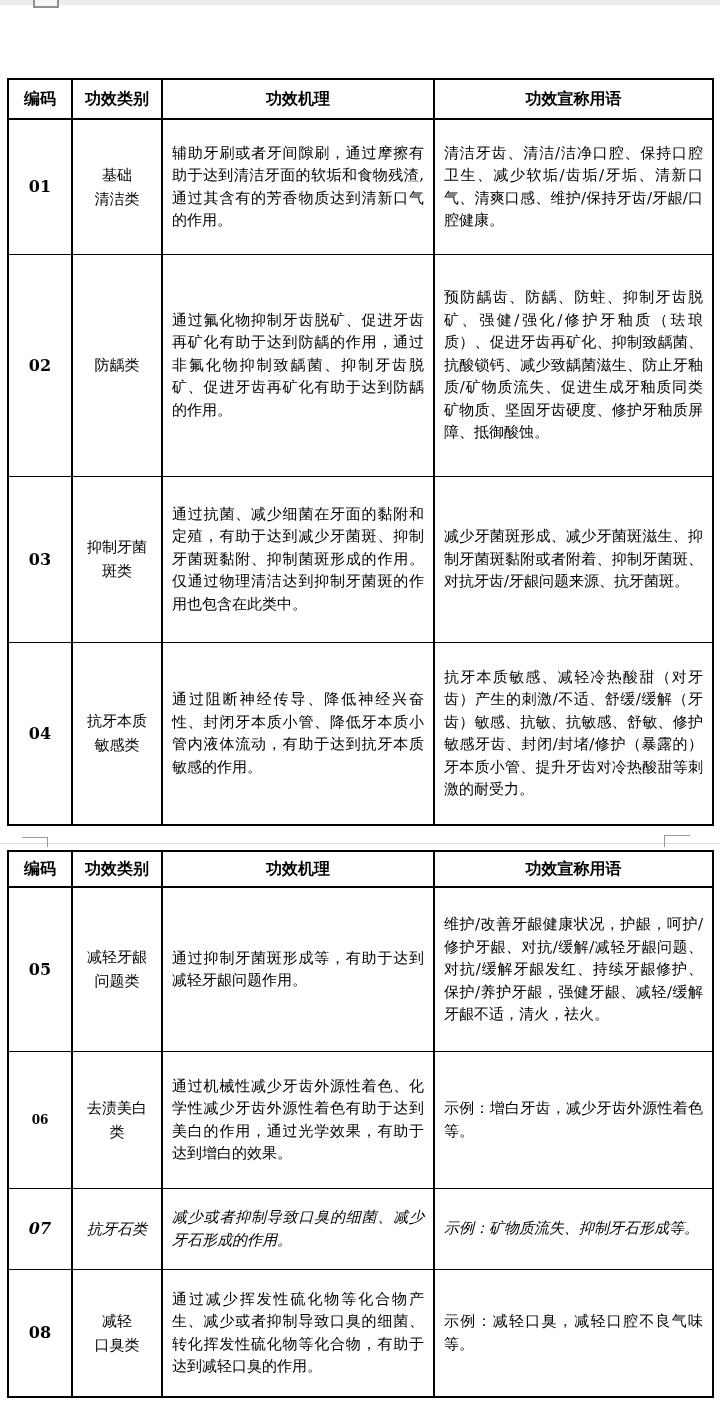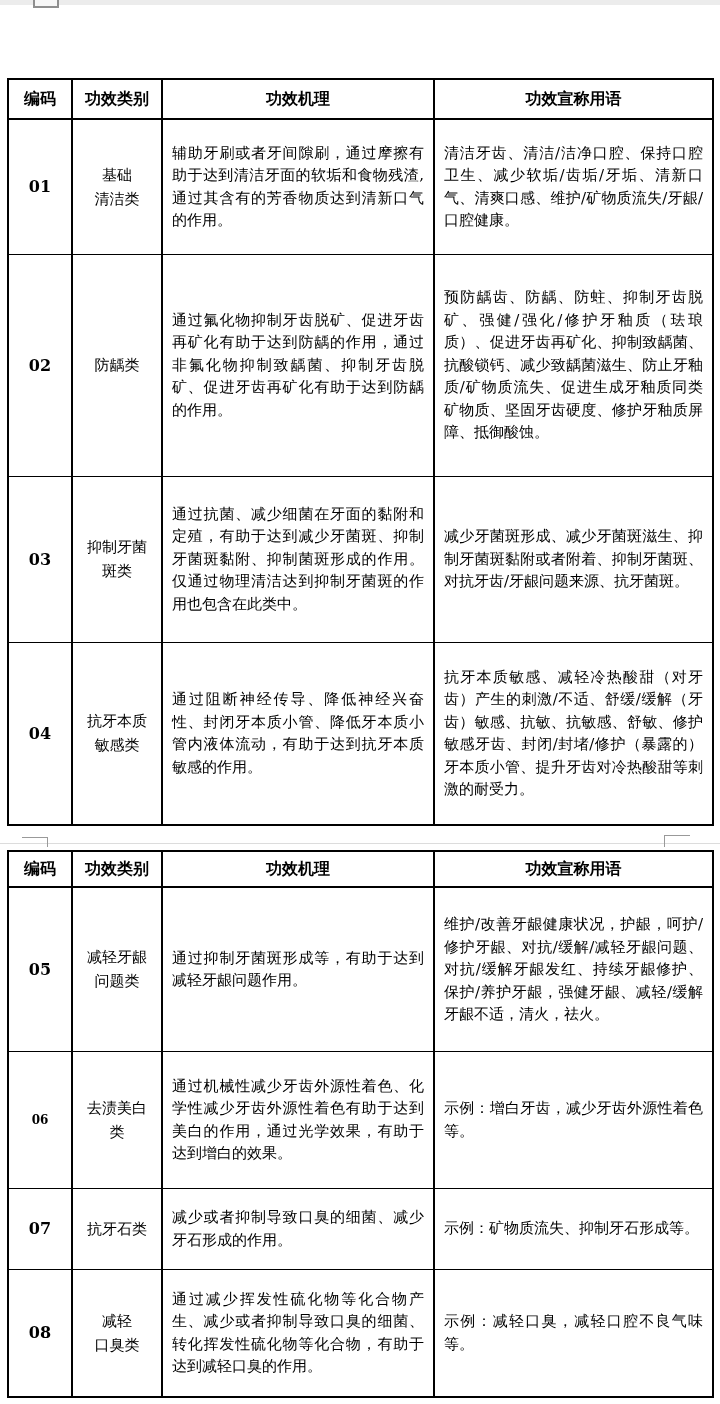--- a/index.html
+++ b/index.html
@@ -80,21 +80,21 @@
   
   #table1 tr.hdr  { height: 40px; }
   #table1 tr.r0   { height: 135px; }
   #table1 tr.r1   { height: 222px; }
   #table1 tr.r2   { height: 166px; }
   #table1 tr.r3   { height: 183px; }
   
   #table2 tr.hdr  { height: 36px; }
   #table2 tr.r4   { height: 164px; }
   #table2 tr.r5   { height: 137px; }
-  #table2 tr.r6   { height: 81px; }
+  #table2 tr.r6   { height: 81px; font-style: italic; }
   #table2 tr.r7   { height: 128px; }
   
   .pb-line {
     position: absolute; left: 0; top: 843px;
     width: 720px; height: 1px;
     background: #dcdcdc;
   }
   .pb-mark-left {
     position: absolute; left: 22px; top: 837px;
     width: 25px; height: 9px;
@@ -129,21 +129,21 @@
       <th>编码</th>
       <th>功效类别</th>
       <th>功效机理</th>
       <th>功效宣称用语</th>
     </tr>
     <tr class="r0">
       <td class="code">01</td>
       <td class="cat">基础
 清洁类</td>
       <td class="mech">辅助牙刷或者牙间隙刷，通过摩擦有助于达到清洁牙面的软垢和食物残渣,通过其含有的芳香物质达到清新口气的作用。</td>
-      <td class="claims">清洁牙齿、清洁/洁净口腔、保持口腔卫生、减少软垢/齿垢/牙垢、清新口气、清爽口感、维护/矿物质流失/牙龈/口腔健康。</td>
+      <td class="claims">清洁牙齿、清洁/洁净口腔、保持口腔卫生、减少软垢/齿垢/牙垢、清新口气、清爽口感、维护/保持牙齿/牙龈/口腔健康。</td>
     </tr>
     <tr class="r1">
       <td class="code">02</td>
       <td class="cat">防龋类</td>
       <td class="mech">通过氟化物抑制牙齿脱矿、促进牙齿再矿化有助于达到防龋的作用，通过非氟化物抑制致龋菌、抑制牙齿脱矿、促进牙齿再矿化有助于达到防龋的作用。</td>
       <td class="claims">预防龋齿、防龋、防蛀、抑制牙齿脱矿、强健/强化/修护牙釉质（珐琅质）、促进牙齿再矿化、抑制致龋菌、抗酸锁钙、减少致龋菌滋生、防止牙釉质/矿物质流失、促进生成牙釉质同类矿物质、坚固牙齿硬度、修护牙釉质屏障、抵御酸蚀。</td>
     </tr>
     <tr class="r2">
       <td class="code">03</td>
       <td class="cat">抑制牙菌

